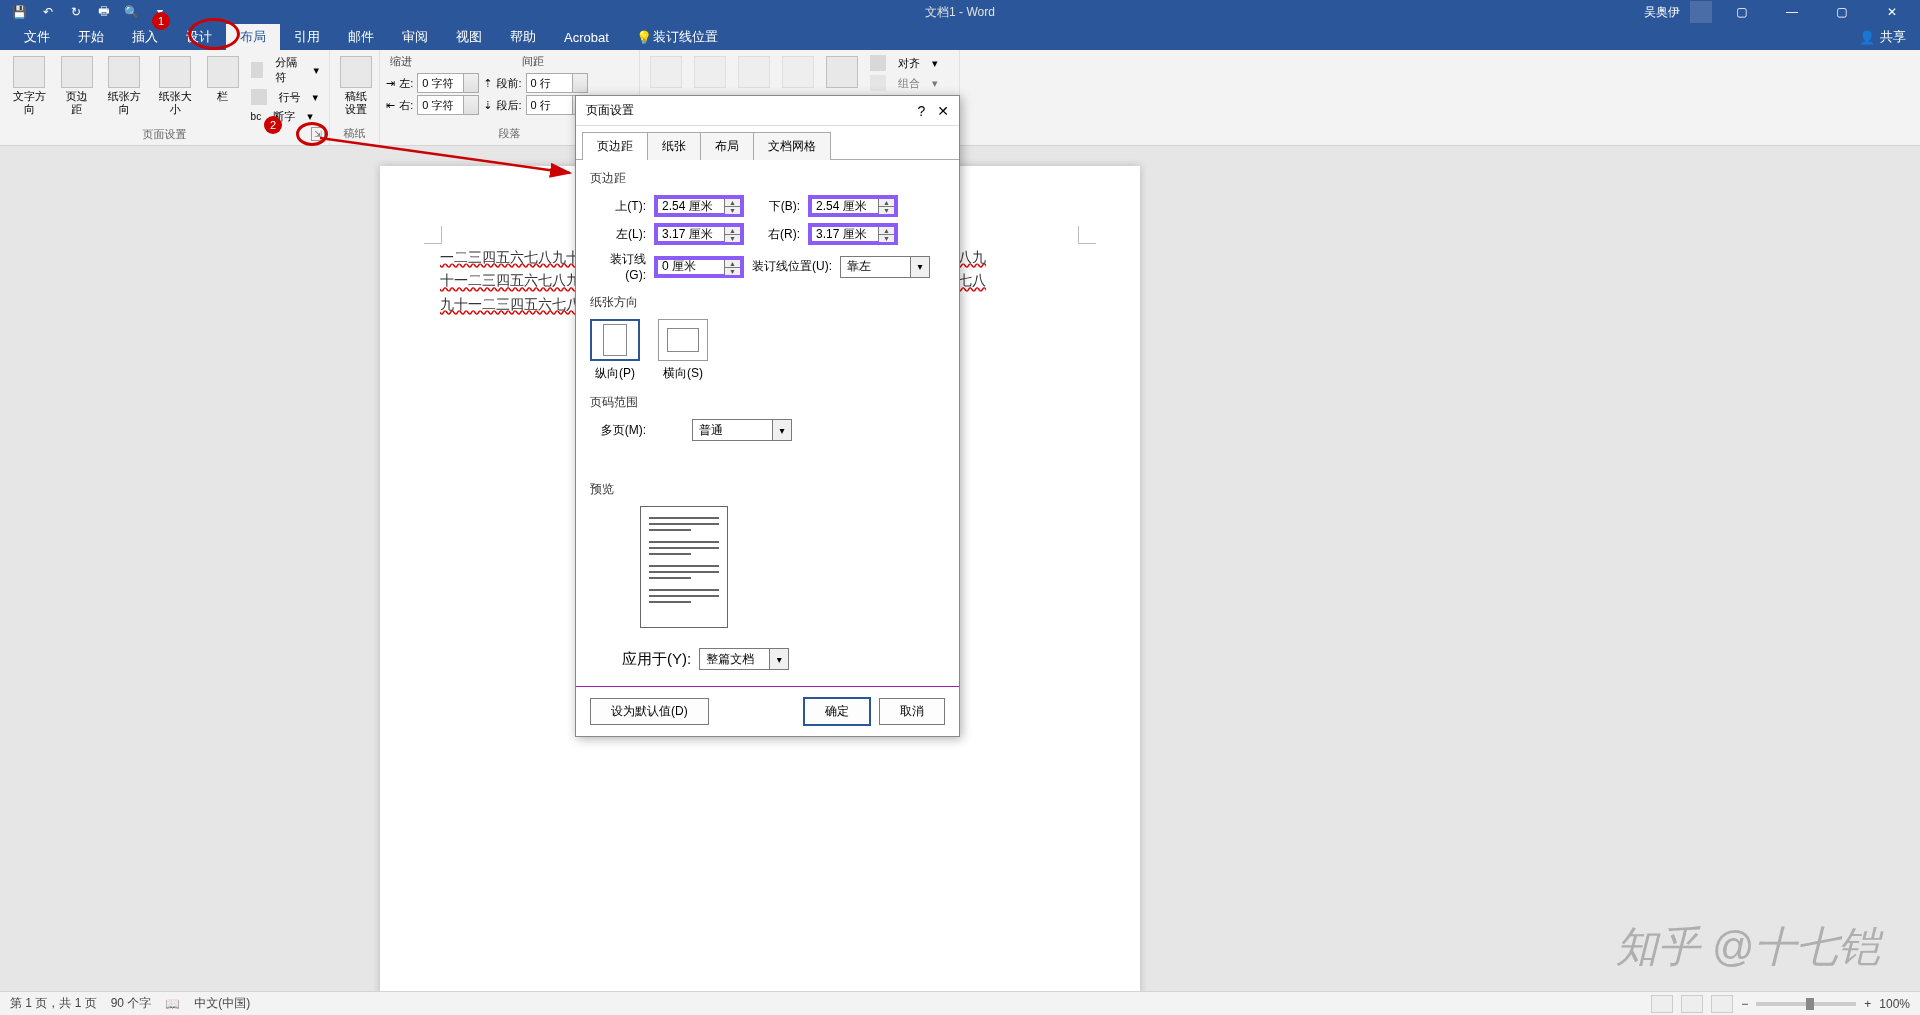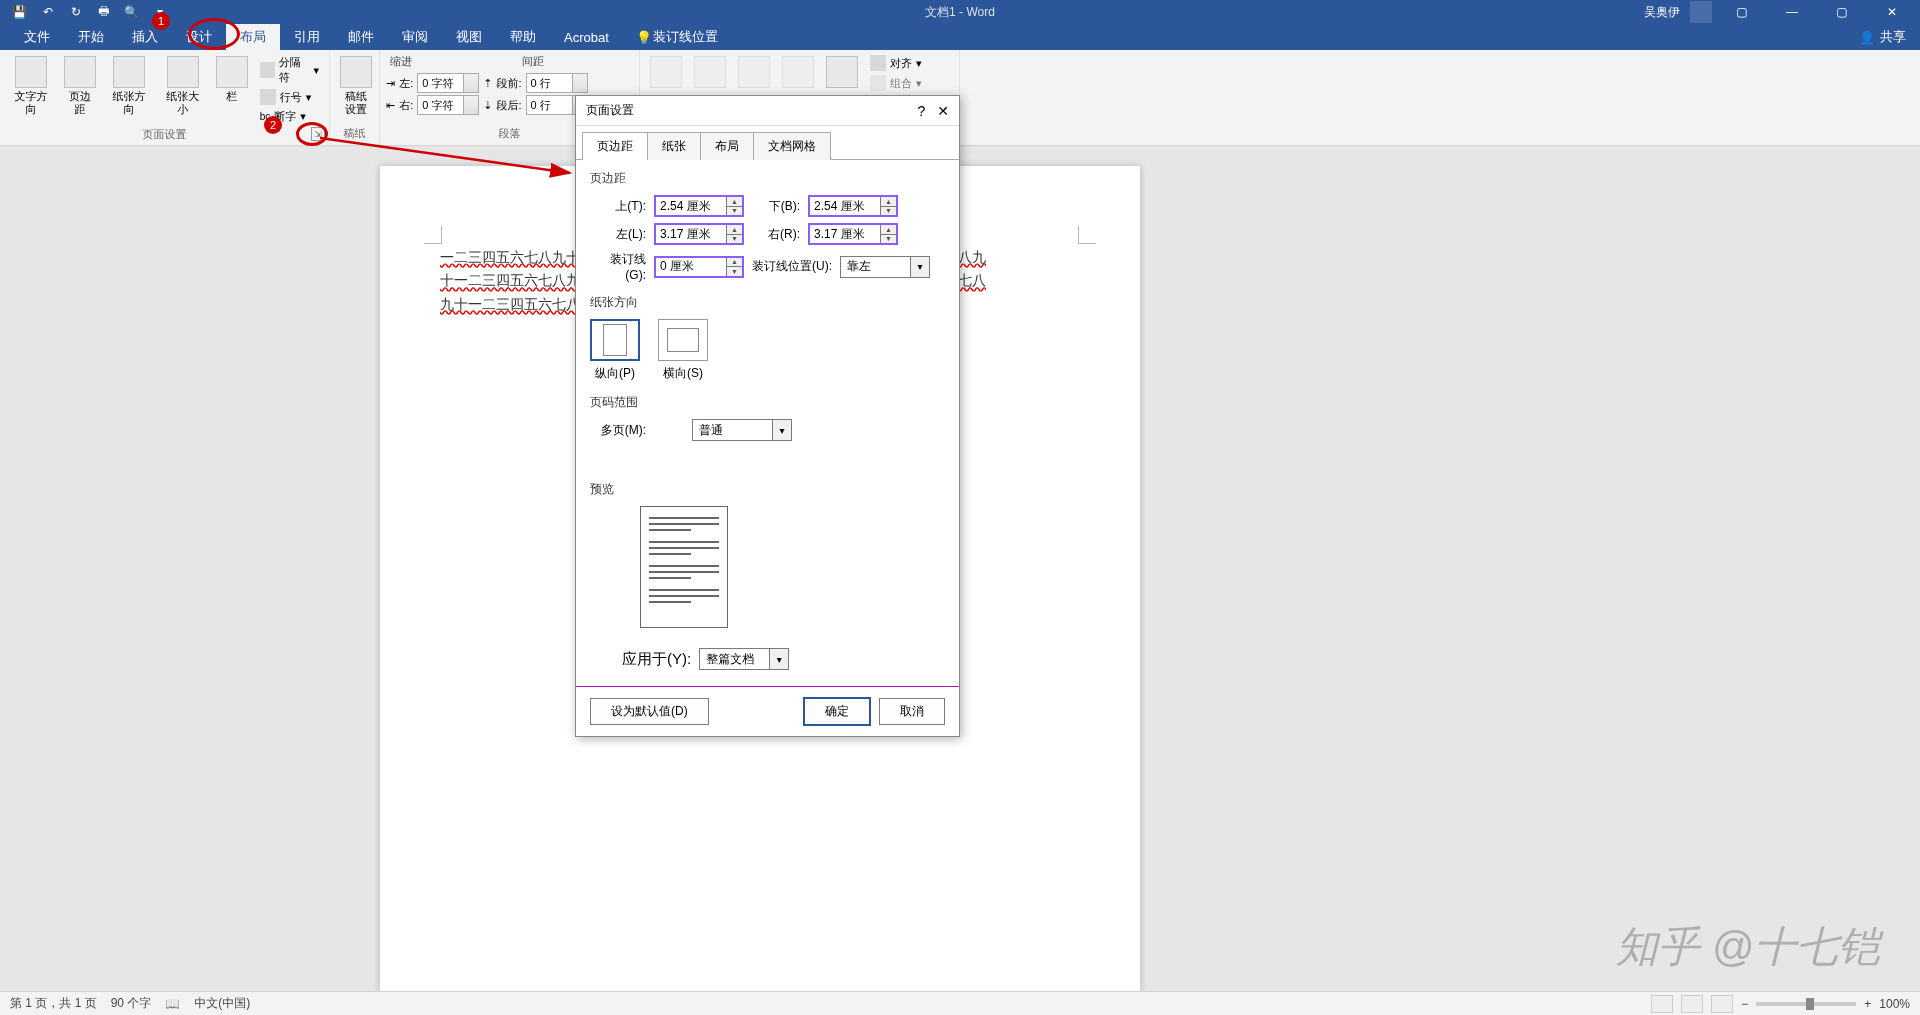--- a/index.html
+++ b/index.html
@@ -24,21 +24,21 @@
 
 
 .ribbon { background: #f3f3f3; height: 96px; border-bottom: 1px solid #d4d4d4; display: flex; }
 .ribbon-group { border-right: 1px solid #e1e1e1; padding: 4px 6px 2px 6px; display: flex; flex-direction: column; position: relative; }
 .ribbon-group-label { font-size: 11px; color: #666; text-align: center; margin-top: auto; padding: 2px 0; }
 .ribbon-controls { display: flex; gap: 4px; flex: 1; }
 .rb-big { display: flex; flex-direction: column; align-items: center; gap: 2px; padding: 2px 4px; cursor: pointer; }
 .rb-big-icon { width: 32px; height: 32px; background: #e8e8e8; border: 1px solid #c0c0c0; }
 .rb-big-label { font-size: 11px; text-align: center; line-height: 1.2; }
 .rb-stack { display: flex; flex-direction: column; gap: 2px; }
-.rb-small { display: flex; align-items: center; gap: 4px; font-size: 11px; padding: 1px 4px; cursor: pointer; }
+.rb-small { display: flex; align-items: center; gap: 12px; font-size: 11px; padding: 1px 4px; cursor: pointer; }
 .rb-small-icon { width: 16px; height: 16px; background: #d8d8d8; }
 .launcher { position: absolute; right: 4px; bottom: 4px; width: 14px; height: 14px; border: 1px solid #999; font-size: 9px; display: flex; align-items: center; justify-content: center; cursor: pointer; color: #666; }
 .indent-row { display: flex; align-items: center; gap: 4px; font-size: 11px; }
 .indent-spinner { width: 62px; height: 20px; border: 1px solid #ababab; background: #fff; display: flex; align-items: center; padding-left: 4px; position: relative; }
 .indent-spinner::after { content: ""; position: absolute; right: 0; top: 0; width: 14px; height: 100%; border-left: 1px solid #ababab; background: linear-gradient(#f0f0f0,#e0e0e0); }
 .section-hdr { font-size: 11px; color: #444; margin-bottom: 2px; }
 
 
 .doc-area { position: absolute; top: 146px; left: 0; right: 0; bottom: 24px; background: #e6e6e6; overflow: hidden; }
 .page { position: absolute; left: 380px; top: 20px; width: 760px; height: 900px; background: #fff; box-shadow: 0 0 8px rgba(0,0,0,0.2); padding: 80px 60px; }
@@ -55,21 +55,21 @@
 .dialog-close { cursor: pointer; font-size: 14px; }
 .dialog-tabs { display: flex; padding: 6px 6px 0 6px; gap: 0; }
 .dtab { padding: 5px 14px; border: 1px solid #aaa; border-bottom: none; background: #f5f5f5; font-size: 12px; cursor: pointer; margin-right: -1px; }
 .dtab.active { background: #fff; position: relative; z-index: 2; }
 .dialog-body { padding: 10px 14px; border-top: 1px solid #aaa; margin-top: -1px; }
 .fieldset { margin-bottom: 12px; }
 .fs-label { font-size: 12px; margin-bottom: 8px; color: #333; }
 .field-row { display: flex; align-items: center; margin-bottom: 6px; gap: 8px; }
 .field-label { width: 56px; text-align: right; font-size: 12px; }
 .field-label-wide { width: 72px; text-align: right; font-size: 12px; }
-.spinner { width: 90px; height: 22px; border: 2px solid #8b5cf6; background: #fff; display: flex; align-items: center; padding-left: 4px; position: relative; font-size: 12px; }
+.spinner { width: 90px; height: 22px; border: 4px solid #8b5cf6; background: #fff; display: flex; align-items: center; padding-left: 4px; position: relative; font-size: 12px; }
 .spinner-btns { position: absolute; right: 0; top: 0; width: 16px; height: 100%; border-left: 1px solid #7a7a7a; display: flex; flex-direction: column; }
 .spinner-btns div { flex: 1; background: #f0f0f0; display: flex; align-items: center; justify-content: center; font-size: 7px; color: #555; }
 .spinner-btns div:first-child { border-bottom: 1px solid #7a7a7a; }
 .orient-row { display: flex; gap: 18px; margin-top: 6px; }
 .orient-btn { display: flex; flex-direction: column; align-items: center; gap: 4px; cursor: pointer; }
 .orient-icon { width: 50px; height: 42px; border: 1px solid #999; display: flex; align-items: center; justify-content: center; }
 .orient-icon.selected { border: 2px solid #2b579a; }
 .orient-page-p { width: 24px; height: 32px; border: 1px solid #888; background: #fff; }
 .orient-page-l { width: 32px; height: 24px; border: 1px solid #888; background: #fff; }
 .combo { width: 100px; height: 22px; border: 1px solid #7a7a7a; background: #fff; display: flex; align-items: center; padding-left: 6px; position: relative; font-size: 12px; }

